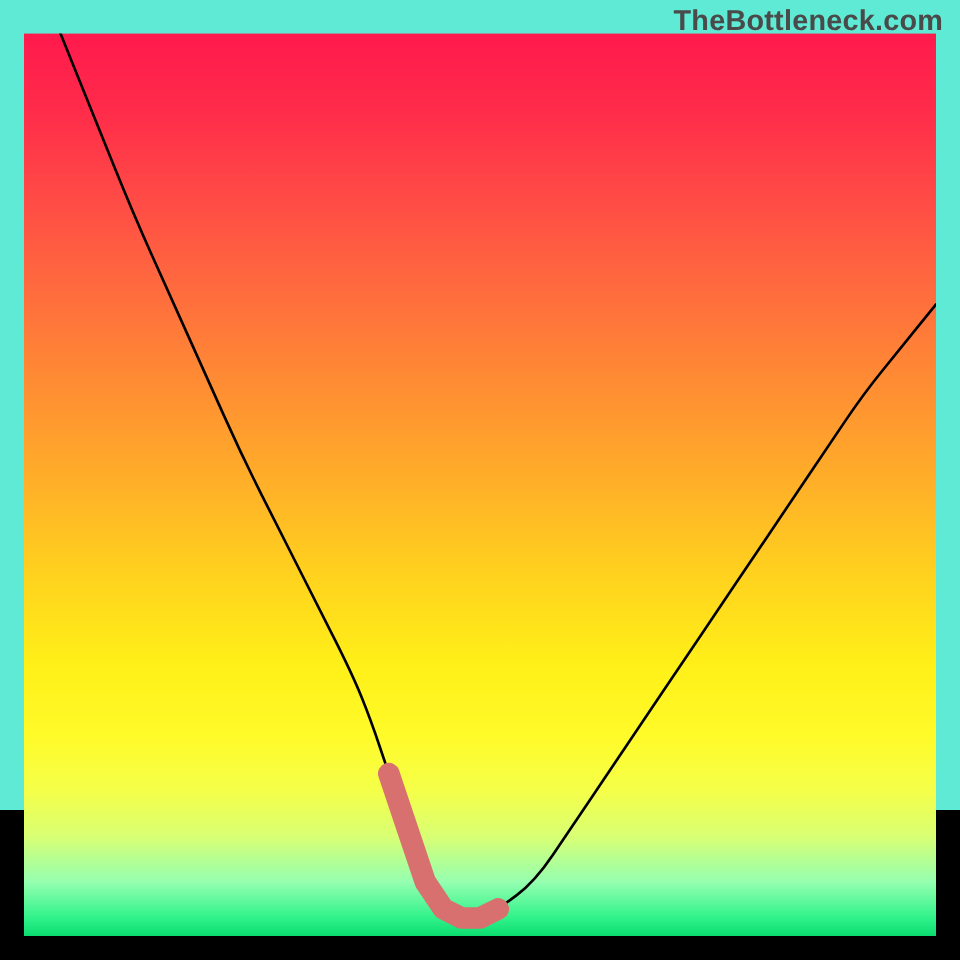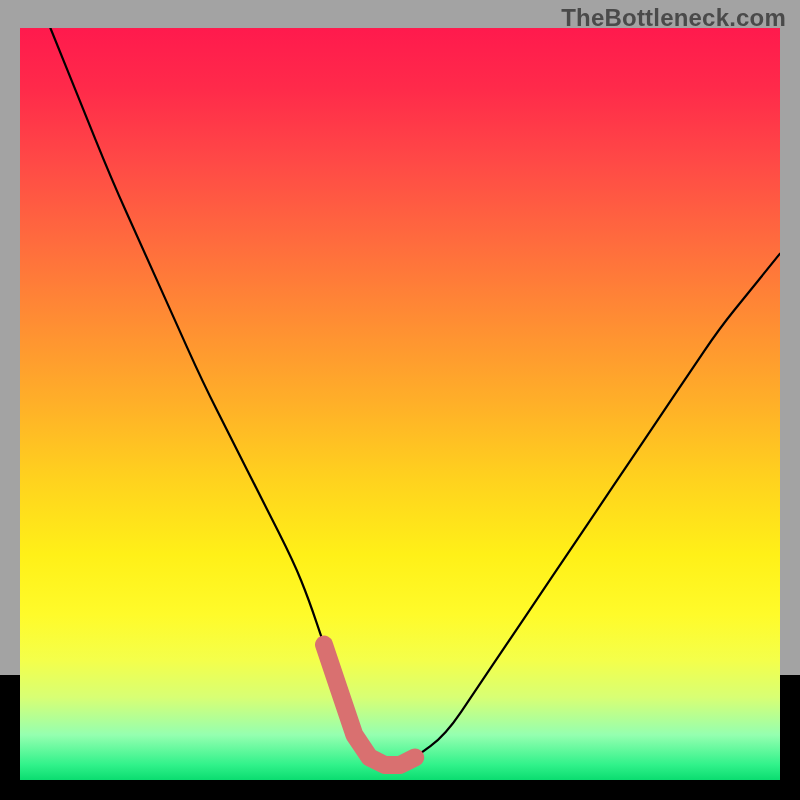--- a/index.html
+++ b/index.html
@@ -7,21 +7,21 @@
     padding: 0;
     width: 800px;
     height: 800px;
     background: #000;
     overflow: hidden;
   }
   .frame {
     position: relative;
     width: 800px;
     height: 675px;
-    background: #a3a3a3;
+    background: #5eead4;
   }
   .watermark {
     position: absolute;
     top: 4px;
     right: 14px;
     font-family: Arial, Helvetica, sans-serif;
     font-size: 24px;
     font-weight: 600;
     color: #4a4a4a;
     z-index: 10;

